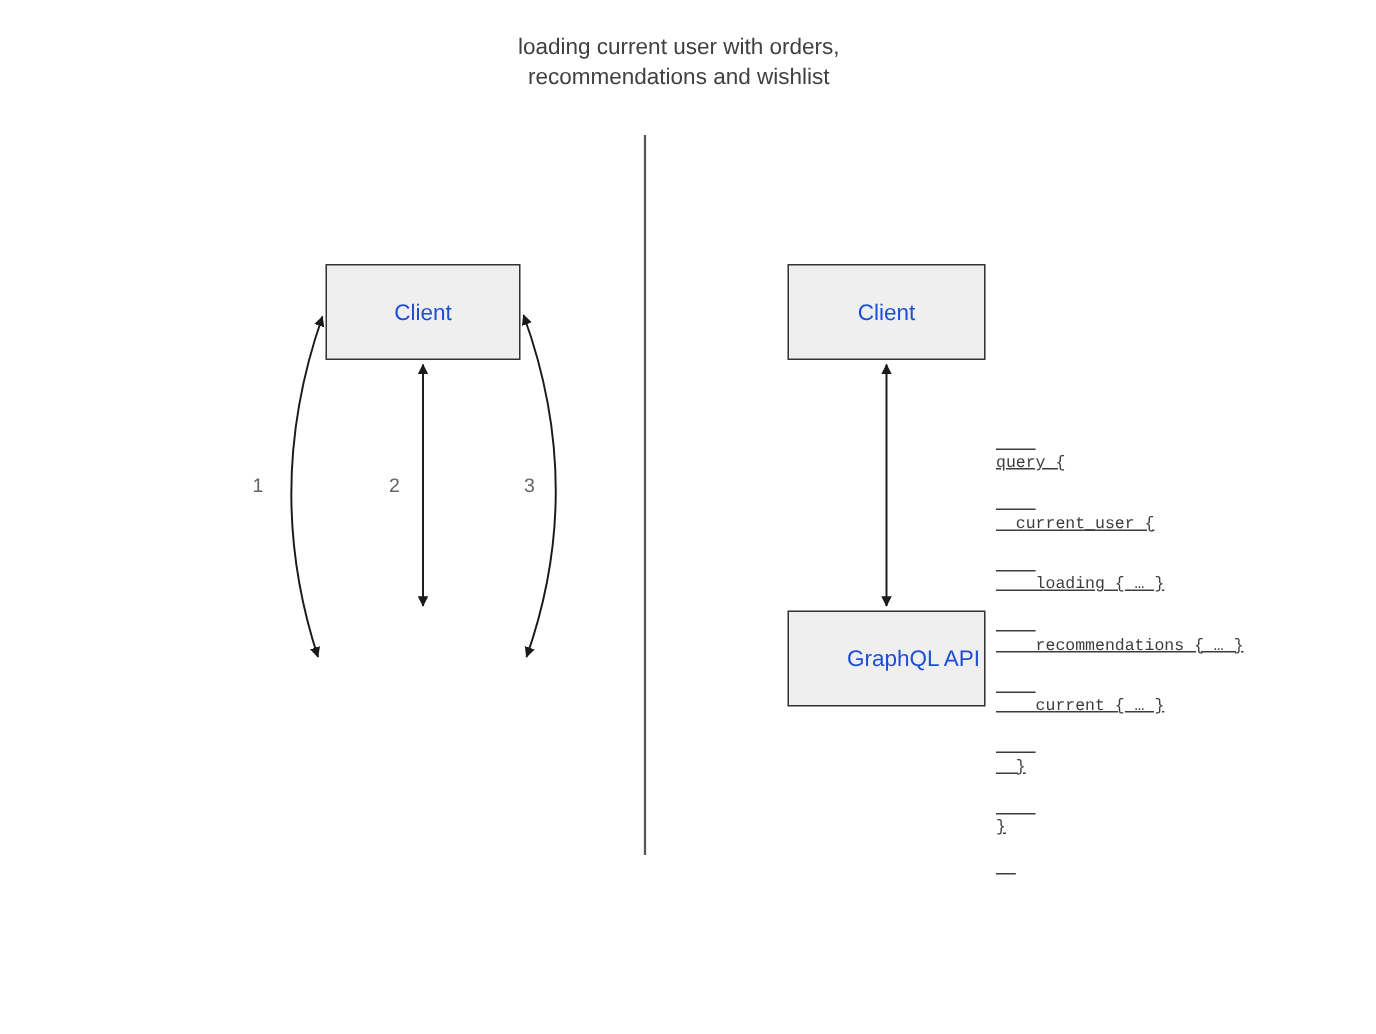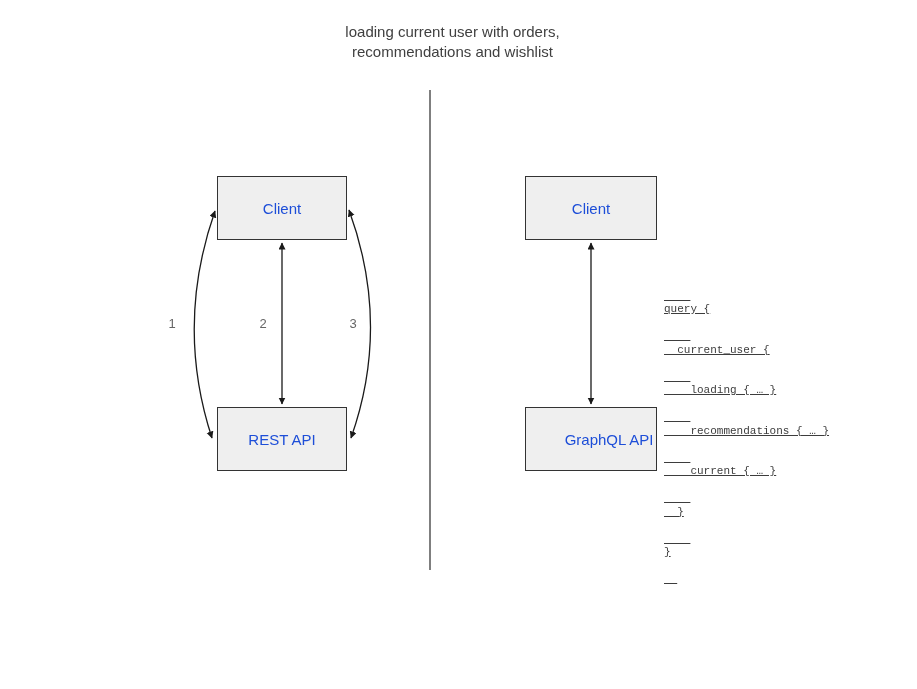--- a/index.html
+++ b/index.html
@@ -102,23 +102,20 @@
 
     <path class="connector" d="M 349 210 Q 391 325 351 438" marker-start="url(#ah)" marker-end="url(#ah)"></path>
 
     <line class="connector" x1="591" y1="243" x2="591" y2="404" marker-start="url(#ah)" marker-end="url(#ah)"></line>
   </svg>
 
   <div class="node client-left">
     <span>Client</span>
   </div>
 
-  <div class="node rest-api">
-    <span>REST API</span>
-  </div>
 
   <div class="node client-right">
     <span>Client</span>
   </div>
 
   <div class="node graphql-api">
     <span>GraphQL API</span>
   </div>
 
   <div class="arrow-label n1">1</div>

